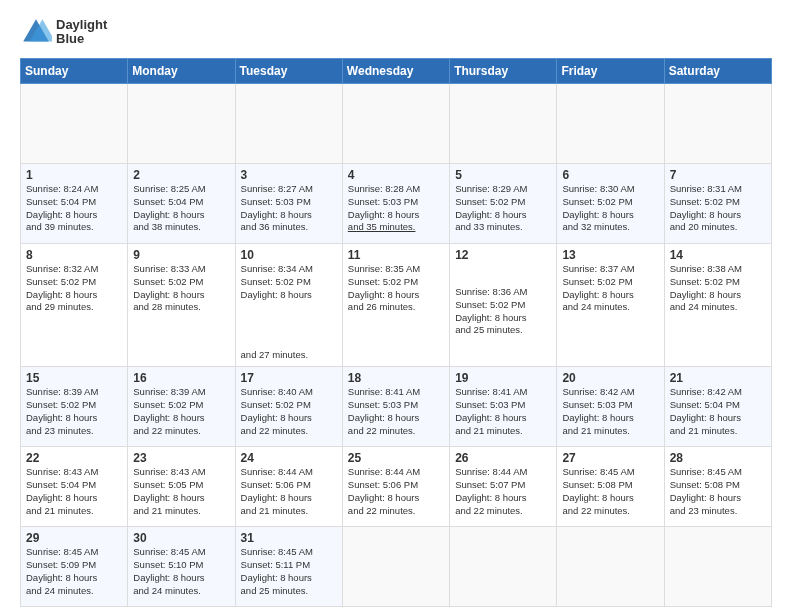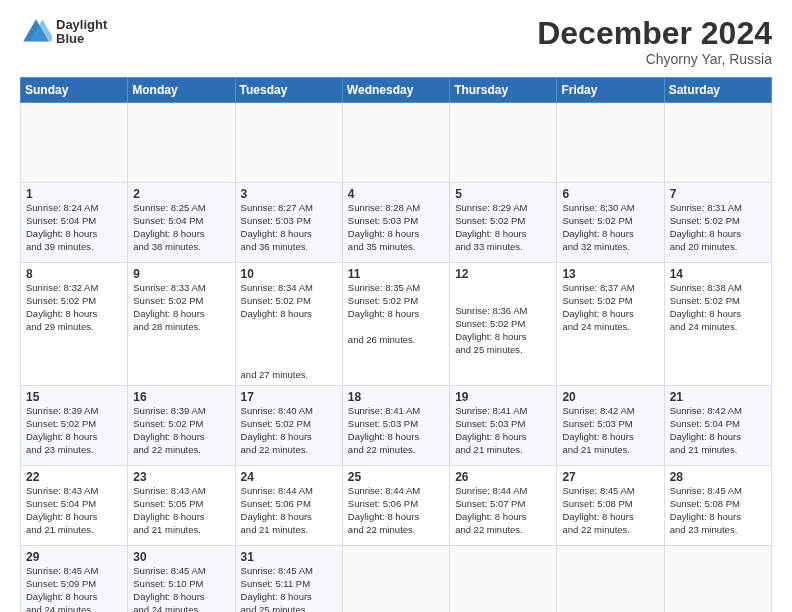--- a/index.html
+++ b/index.html
@@ -99,24 +99,20 @@
     <div class="logo">
       <svg class="logo-icon" viewBox="0 0 40 40">
         <polygon points="20,4 36,32 4,32" fill="#1a6bb5" opacity="0.85"></polygon>
         <polygon points="28,4 44,32 12,32" fill="#3a9de0" opacity="0.6"></polygon>
       </svg>
       <div class="logo-text">
         <span>Daylight</span>
         <span>Blue</span>
       </div>
     </div>
-    <div class="title-block">
-      <div class="main-title">December 2024</div>
-      <div class="subtitle">Chyorny Yar, Russia</div>
-    </div>
   </div>
 
   <table class="calendar">
     <thead>
       <tr>
           <th>Sunday</th>
           <th>Monday</th>
           <th>Tuesday</th>
           <th>Wednesday</th>
           <th>Thursday</th>
@@ -154,21 +150,21 @@
             <span style="display: block; line-height: 1.35;">Sunrise: 8:27 AM</span>
             <span style="display: block; line-height: 1.35;">Sunset: 5:03 PM</span>
             <span style="display: block; line-height: 1.35;">Daylight: 8 hours</span>
             <span style="display: block; line-height: 1.35;">and 36 minutes.</span>
           </td>
           <td>
             <span class="day-num">4</span>
             <span style="display: block; line-height: 1.35;">Sunrise: 8:28 AM</span>
             <span style="display: block; line-height: 1.35;">Sunset: 5:03 PM</span>
             <span style="display: block; line-height: 1.35;">Daylight: 8 hours</span>
-            <span style="display: block; line-height: 1.35;">and 35 minutes.</span>
+            <span style="display: block; line-height: 1.35; text-decoration: underline;">and 35 minutes.</span>
           </td>
           <td>
             <span class="day-num">5</span>
             <span style="display: block; line-height: 1.35;">Sunrise: 8:29 AM</span>
             <span style="display: block; line-height: 1.35;">Sunset: 5:02 PM</span>
             <span style="display: block; line-height: 1.35;">Daylight: 8 hours</span>
             <span style="display: block; line-height: 1.35;">and 33 minutes.</span>
           </td>
           <td>
             <span class="day-num">6</span>
@@ -205,21 +201,21 @@
             <span style="display: block; line-height: 1.35;">Sunrise: 8:34 AM</span>
             <span style="display: block; line-height: 1.35;">Sunset: 5:02 PM</span>
             <span style="display: block; line-height: 1.35;">Daylight: 8 hours</span>
             <span style="display: block; line-height: 1.35; margin-top: 48px;">and 27 minutes.</span>
           </td>
           <td>
             <span class="day-num">11</span>
             <span style="display: block; line-height: 1.35;">Sunrise: 8:35 AM</span>
             <span style="display: block; line-height: 1.35;">Sunset: 5:02 PM</span>
             <span style="display: block; line-height: 1.35;">Daylight: 8 hours</span>
-            <span style="display: block; line-height: 1.35; margin-top: 13px;">and 26 minutes.</span>
+            <span style="display: block; line-height: 1.35;">and 26 minutes.</span>
           </td>
           <td>
             <span class="day-num">12</span>
             <span style="display: block; line-height: 1.35; margin-top: 24px;">Sunrise: 8:36 AM</span>
             <span style="display: block; line-height: 1.35;">Sunset: 5:02 PM</span>
             <span style="display: block; line-height: 1.35;">Daylight: 8 hours</span>
             <span style="display: block; line-height: 1.35;">and 25 minutes.</span>
           </td>
           <td>
             <span class="day-num">13</span>

